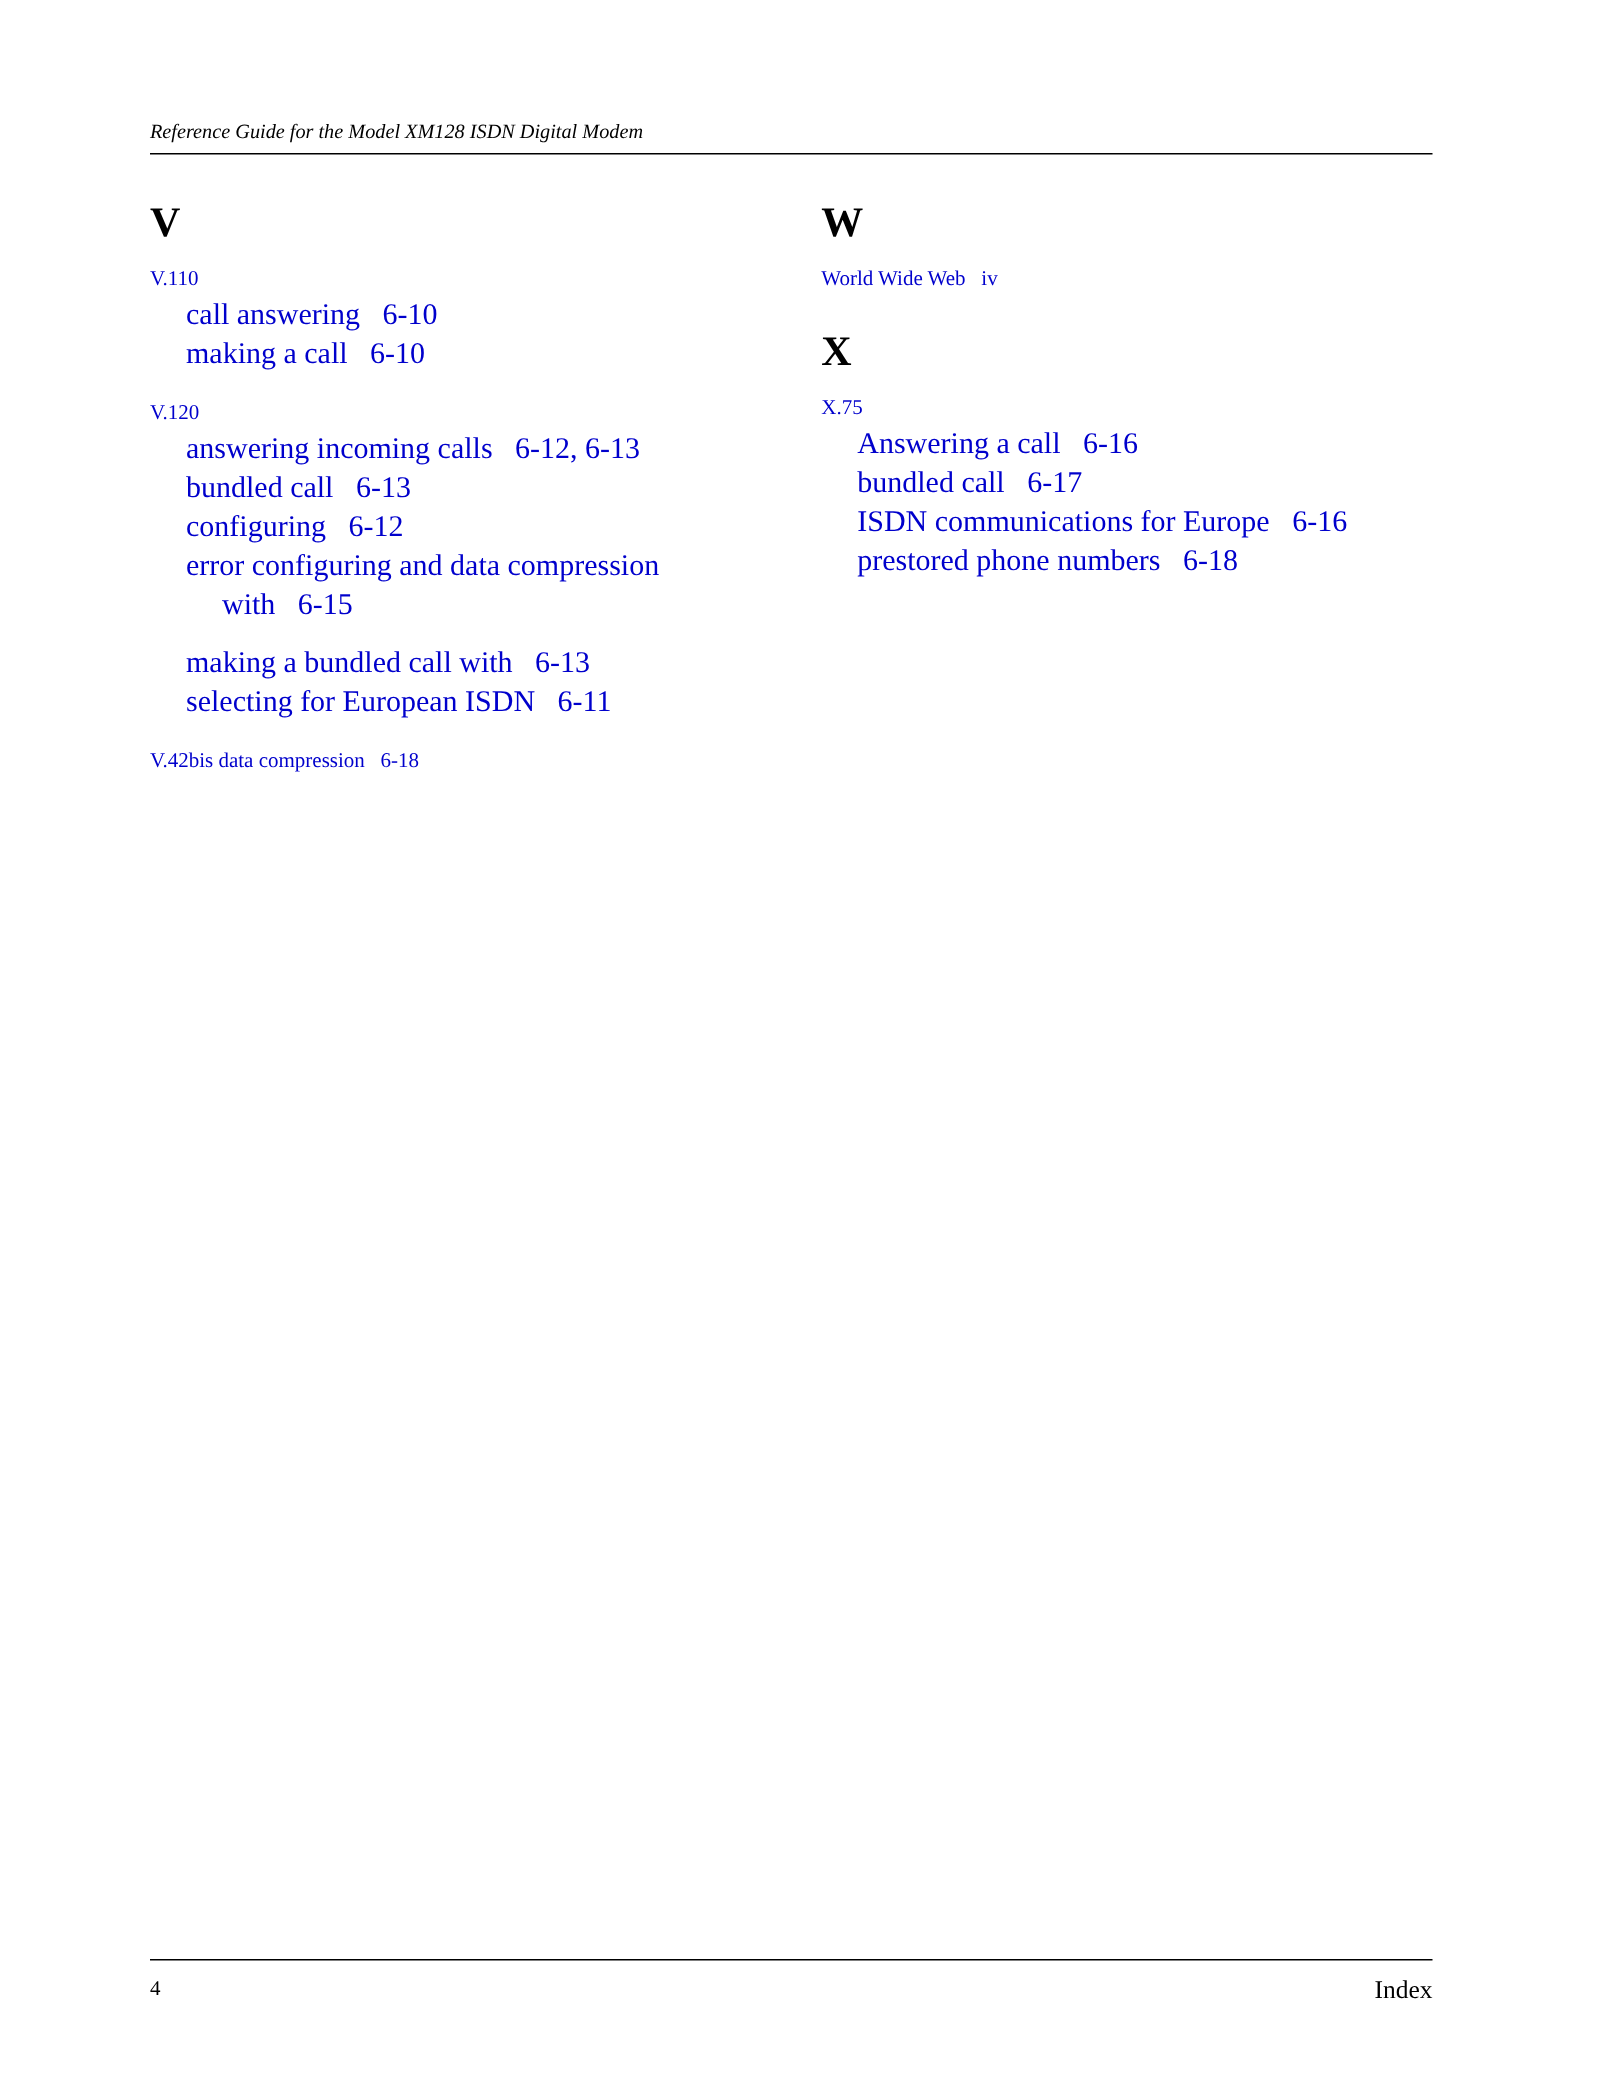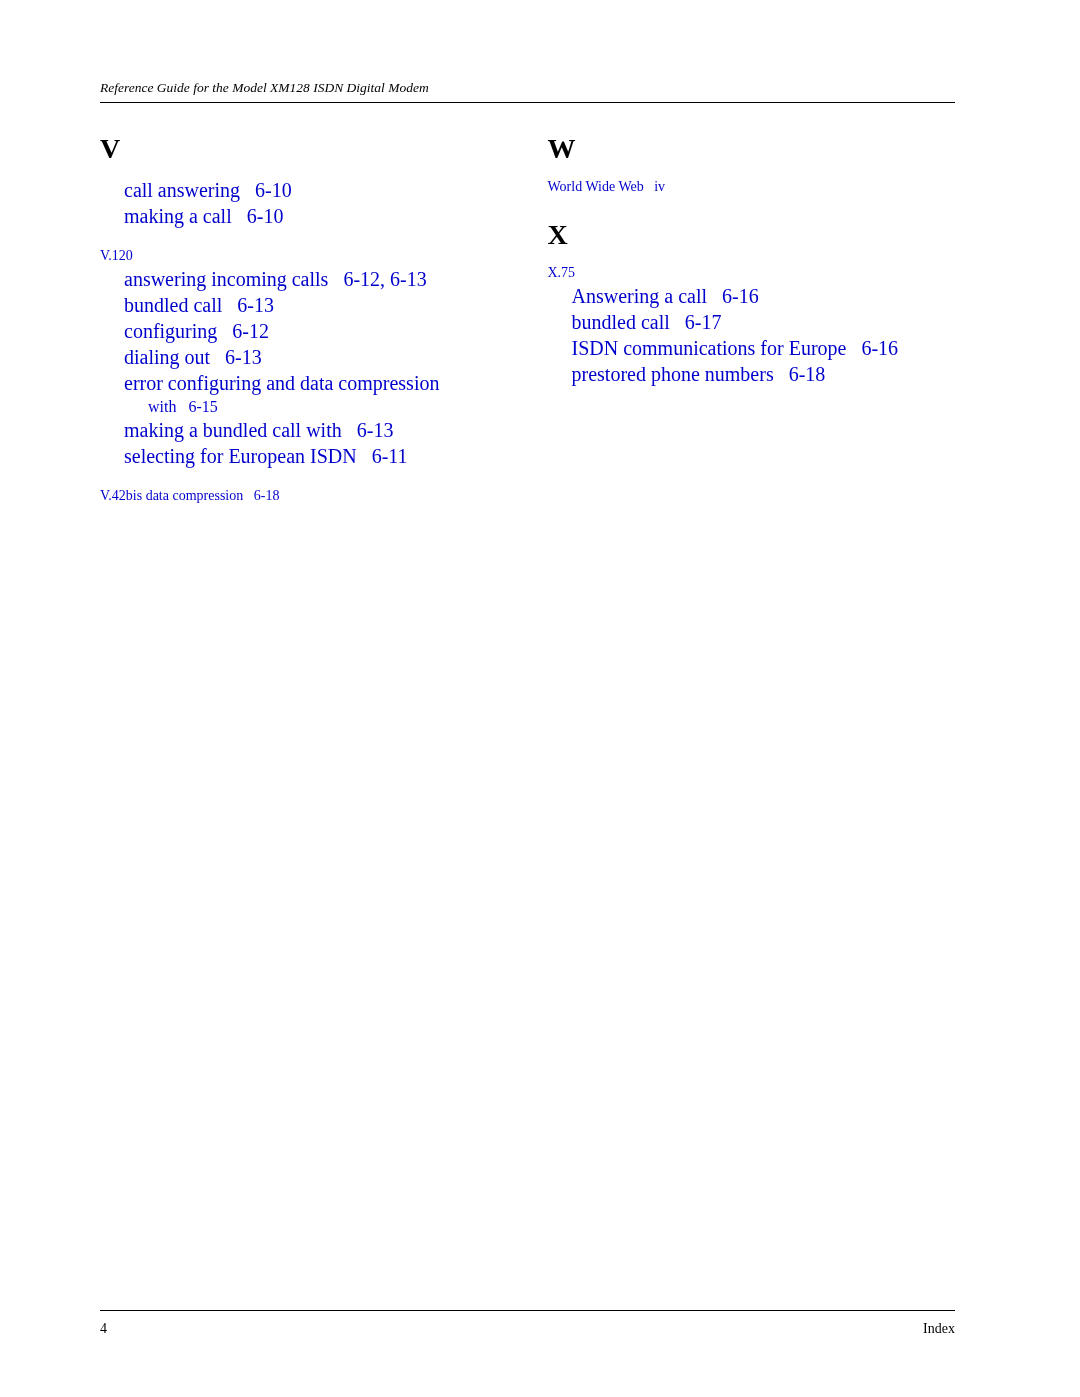--- a/index.html
+++ b/index.html
@@ -77,22 +77,22 @@
       color: #0000cc;
       font-size: 20px;
       margin-bottom: 3px;
       margin-left: 24px;
       display: block;
       text-decoration: none;
     }
 
     .index-entry-sub-deep {
       color: #0000cc;
-      font-size: 16px;
-      margin-bottom: 3px;
+      font-size: 20px;
+      margin-bottom: 16px;
       margin-left: 48px;
       display: block;
       text-decoration: none;
     }
 
     .section-block {
       margin-bottom: 20px;
     }
 
     .footer-area {
@@ -106,51 +106,51 @@
       justify-content: space-between;
       align-items: center;
     }
 
     .footer-page-num {
       font-size: 14px;
       color: #000000;
     }
 
     .footer-label {
-      font-size: 14px;
+      font-size: 17px;
       color: #000000;
     }
   </style>
 </head>
 <body>
 
 <div class="page-container">
 
   <div class="header-rule-area">
     <div class="header-italic">Reference Guide for the Model XM128 ISDN Digital Modem</div>
     <hr class="header-rule">
   </div>
 
   <div class="columns-container">
 
     <div class="left-column">
 
       <div class="section-letter">V</div>
 
       <div class="section-block">
+        <a class="index-entry-main">V.110</a>
         <a class="index-entry-sub">call answering&nbsp;&nbsp; 6-10</a>
         <a class="index-entry-sub">making a call&nbsp;&nbsp; 6-10</a>
       </div>
 
       <div class="section-block">
         <a class="index-entry-main">V.120</a>
         <a class="index-entry-sub">answering incoming calls&nbsp;&nbsp; 6-12, 6-13</a>
         <a class="index-entry-sub">bundled call&nbsp;&nbsp; 6-13</a>
         <a class="index-entry-sub">configuring&nbsp;&nbsp; 6-12</a>
-        <a class="index-entry-sub">dialing out&nbsp;&nbsp; 6-13</a>
         <a class="index-entry-sub">error configuring and data compression</a>
         <a class="index-entry-sub-deep">with&nbsp;&nbsp; 6-15</a>
         <a class="index-entry-sub">making a bundled call with&nbsp;&nbsp; 6-13</a>
         <a class="index-entry-sub">selecting for European ISDN&nbsp;&nbsp; 6-11</a>
       </div>
 
       <div class="section-block">
         <a class="index-entry-main">V.42bis data compression&nbsp;&nbsp; 6-18</a>
       </div>
 

